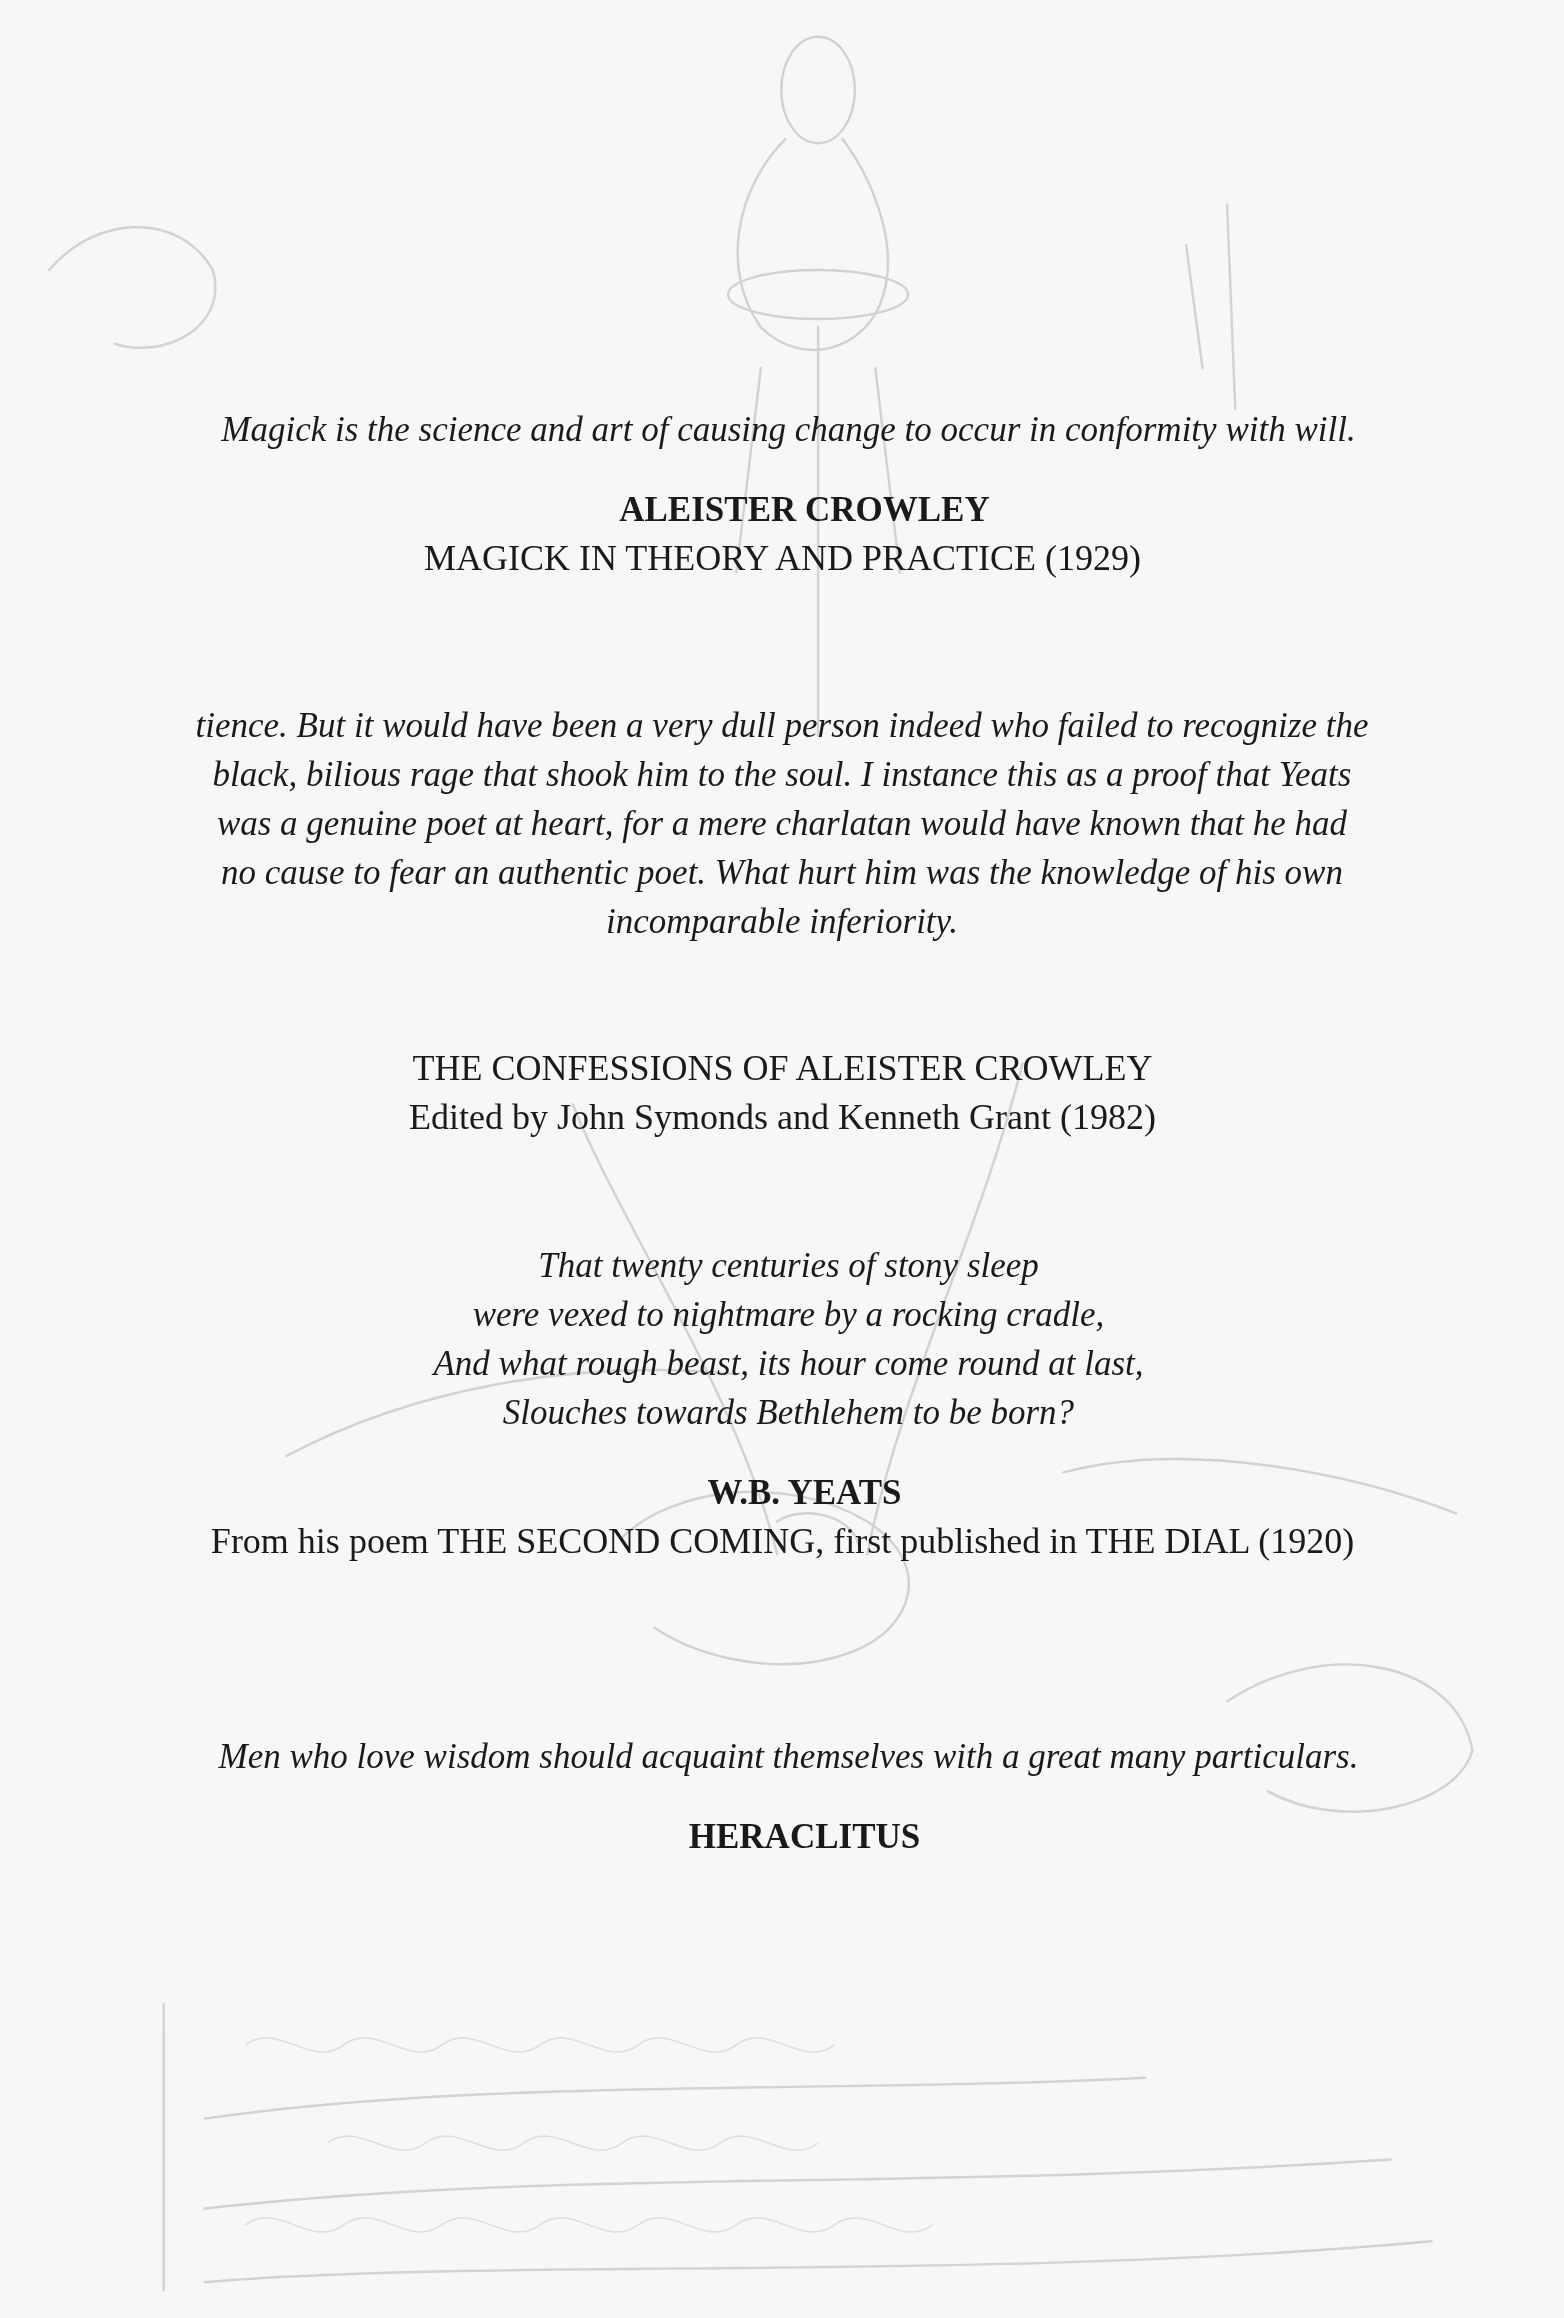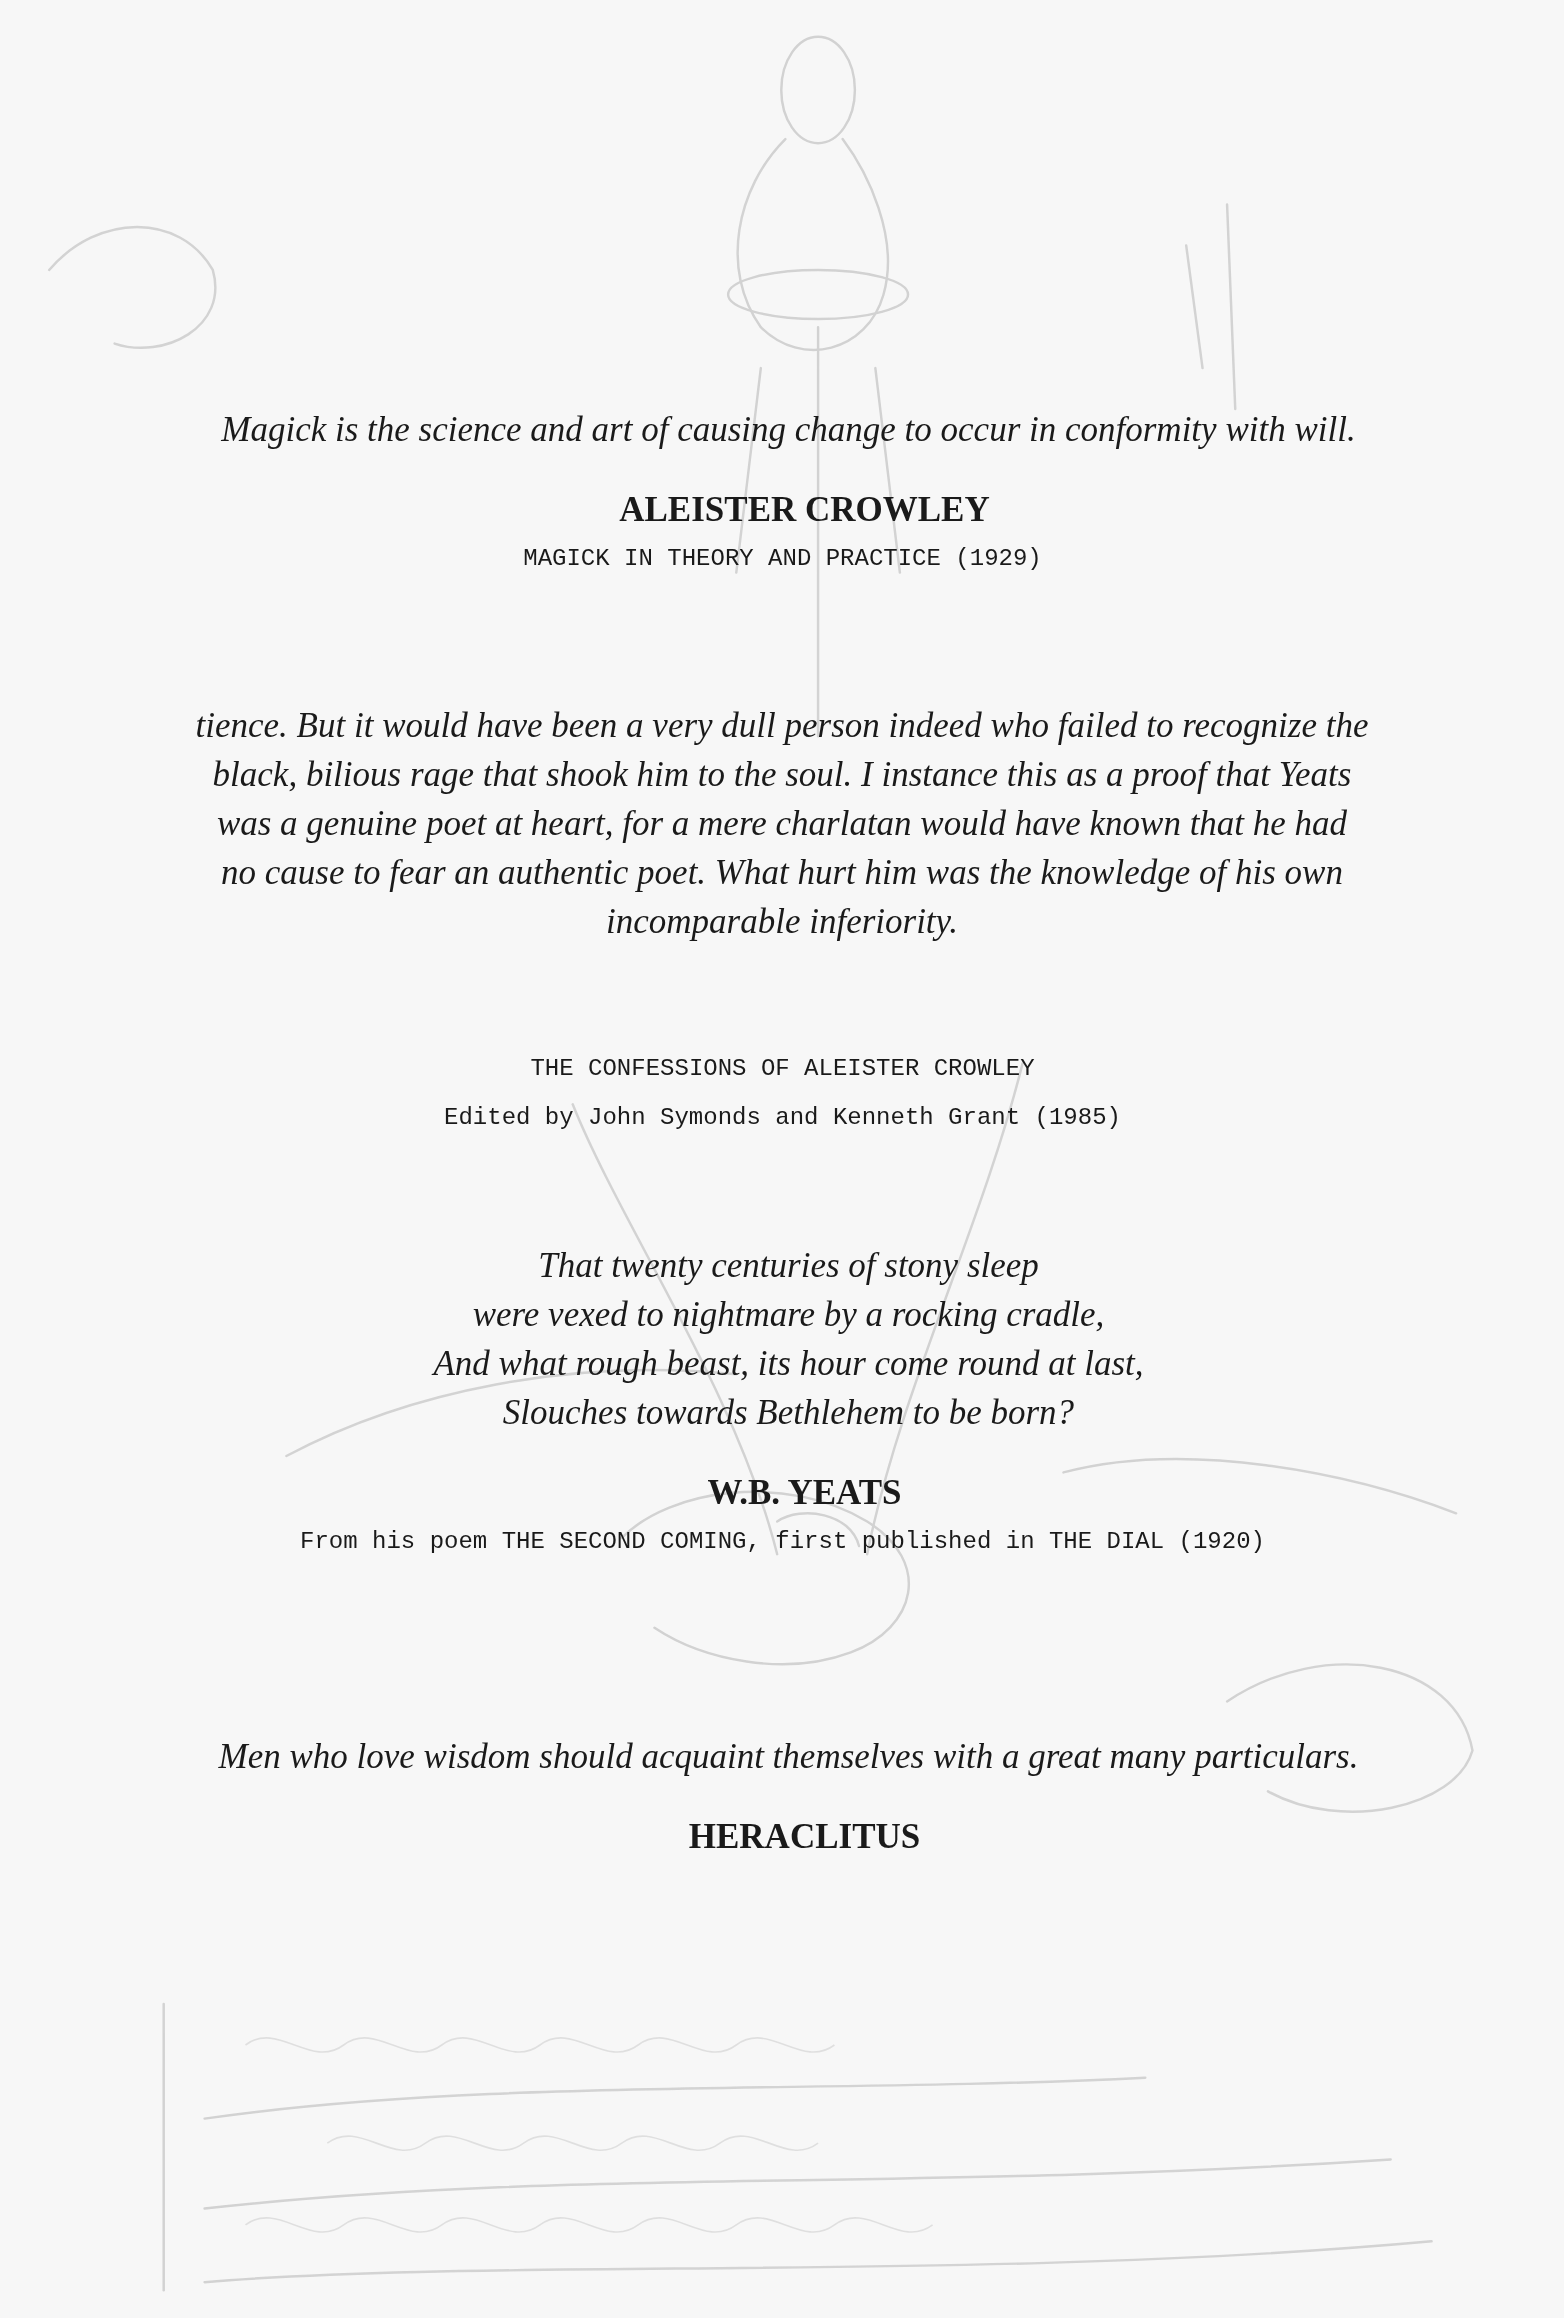--- a/index.html
+++ b/index.html
@@ -9,21 +9,21 @@
     position: relative; overflow: hidden;
     font-family: "Liberation Serif", "DejaVu Serif", serif;
     color: #1a1a1a;
   }
   .bg { position: absolute; inset: 0; pointer-events: none; }
   .page { position: absolute; left: 0; top: 0; width: 1565px; text-align: center; }
   .block { position: absolute; left: 0; width: 1565px; text-align: center; }
   .it { font-style: italic; margin-left: 12px; }
   .q { font-size: 35px; line-height: 49px; }
   .name { font-weight: bold; font-size: 35px; line-height: 49px; padding-left: 44px; }
-  .src { font-size: 24px; line-height: 49px; font-family: Liberation Mono, monospace; }
+  .src { font-size: 36px; line-height: 49px; }
   .para { width: 1390px; left: 87px; font-size: 35px; line-height: 49px; font-style: italic; }
   .line { display: block; }
 </style>
 </head>
 <body>
 
 <svg class="bg" width="1565" height="2319" viewBox="0 0 1913 2835">
   <g fill="none" stroke="#c9c9c9" stroke-width="3" stroke-linecap="round" opacity="0.8">
     <ellipse cx="1000" cy="110" rx="45" ry="65"></ellipse>
     <path d="M960 170 C900 230 880 330 930 400 C980 450 1060 430 1080 360 C1100 290 1060 210 1030 170"></path>
@@ -57,21 +57,21 @@
   <div class="block para" style="top:701px;">
     <span class="line">tience. But it would have been a very dull person indeed who failed to recognize the</span>
     <span class="line">black, bilious rage that shook him to the soul. I instance this as a proof that Yeats</span>
     <span class="line">was a genuine poet at heart, for a mere charlatan would have known that he had</span>
     <span class="line">no cause to fear an authentic poet. What hurt him was the knowledge of his own</span>
     <span class="line">incomparable inferiority.</span>
   </div>
 
   <div class="block" style="top:1044px;">
     <div class="src">THE CONFESSIONS OF ALEISTER CROWLEY</div>
-    <div class="src">Edited by John Symonds and Kenneth Grant (1985)</div>
+    <div class="src">Edited by John Symonds and Kenneth Grant (1982)</div>
   </div>
 
   <div class="block" style="top:1241px;">
     <span class="line q it">That twenty centuries of stony sleep</span>
     <span class="line q it">were vexed to nightmare by a rocking cradle,</span>
     <span class="line q it">And what rough beast, its hour come round at last,</span>
     <span class="line q it">Slouches towards Bethlehem to be born?</span>
     <div class="name" style="margin-top:31px;">W.B. YEATS</div>
     <div class="src">From his poem THE SECOND COMING, first published in THE DIAL (1920)</div>
   </div>

